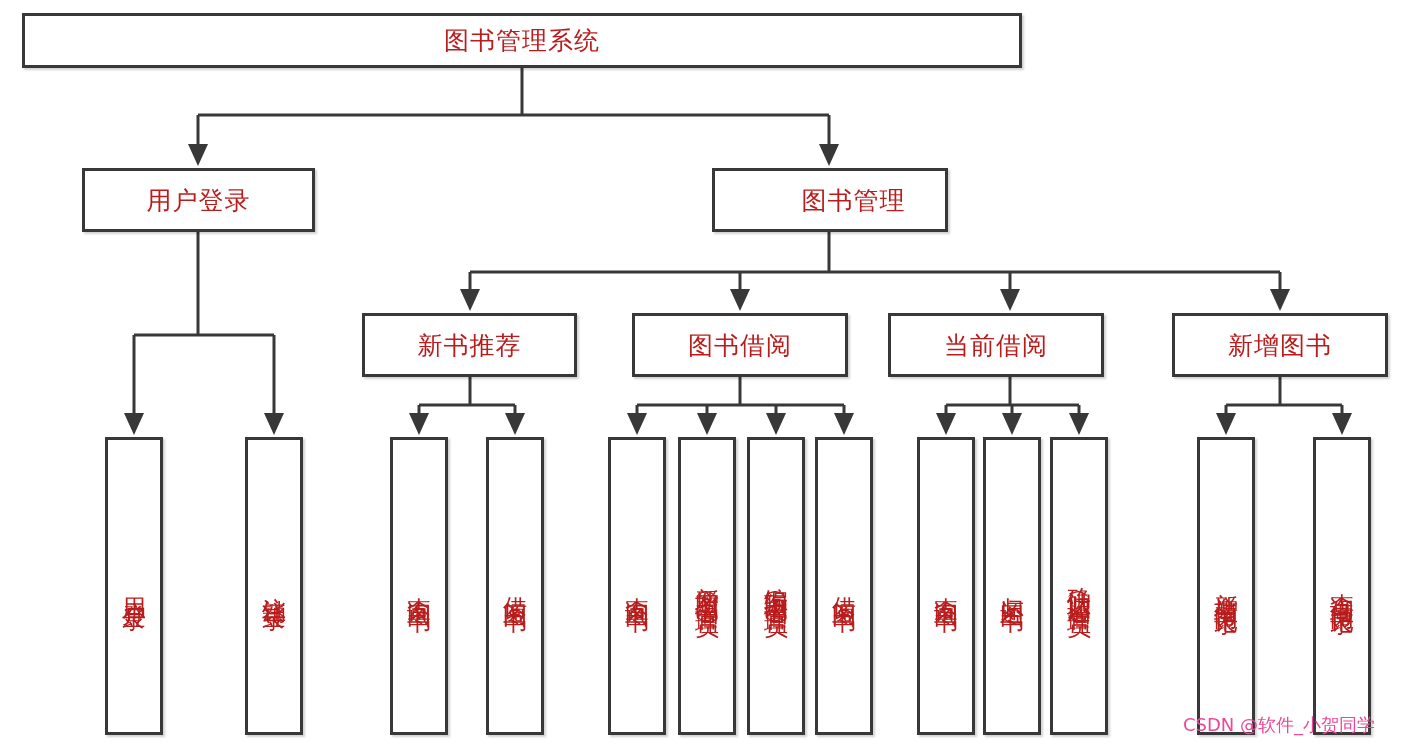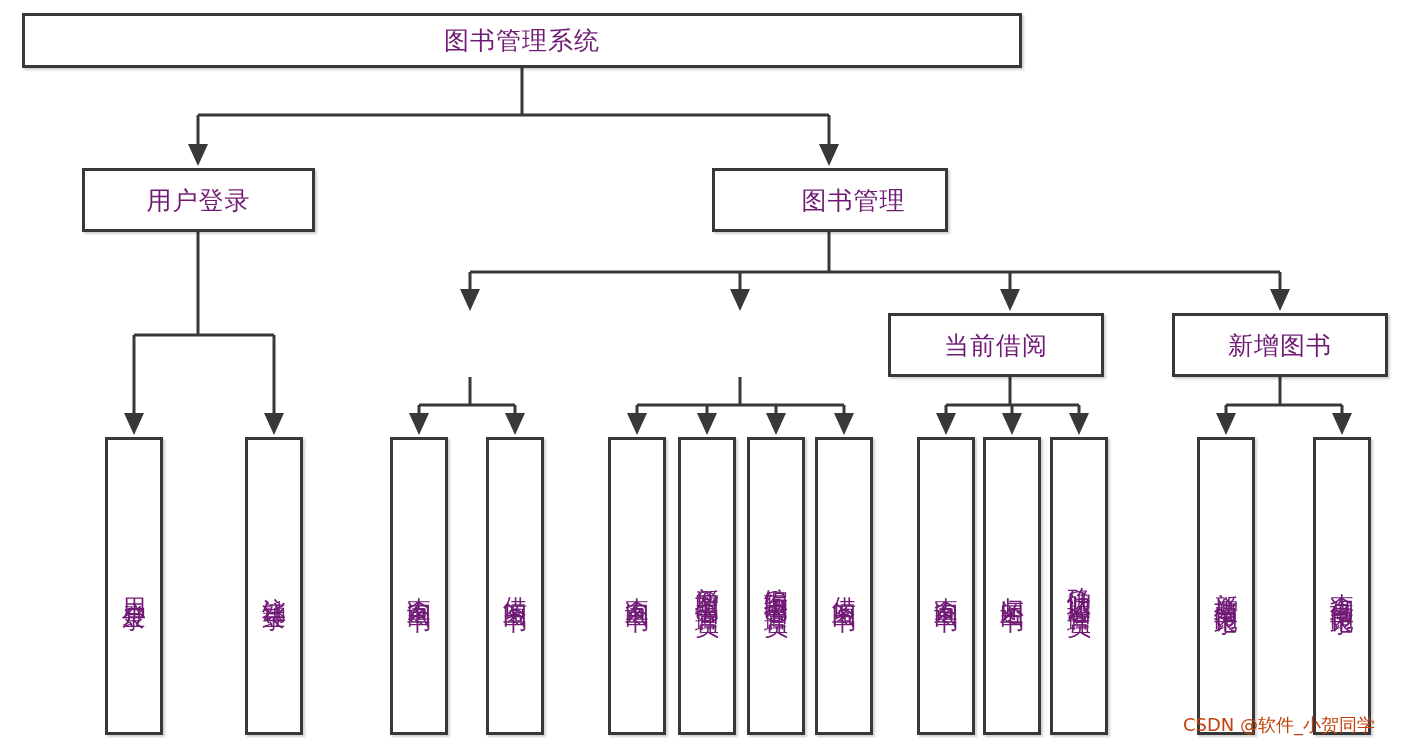--- a/index.html
+++ b/index.html
@@ -24,21 +24,21 @@
     z-index: 1;
   }
   .node {
     position: absolute;
     box-sizing: border-box;
     border: 3px solid #383838;
     background: #ffffff;
     display: flex;
     align-items: center;
     justify-content: center;
-    color: #701a75;
+    color: #b91c1c;
     z-index: 2;
     box-shadow: 2px 2px 2px rgba(0,0,0,0.18);
   }
   .h-node {
     font-size: 25px;
     letter-spacing: 1px;
     white-space: nowrap;
   }
   .v-node span {
     writing-mode: vertical-rl;
@@ -70,21 +70,21 @@
   .n-leaf9  { left: 917px; }
   .n-leaf10 { left: 983px; }
   .n-leaf11 { left: 1050px; }
   .n-leaf12 { left: 1197px; }
   .n-leaf13 { left: 1313px; }
   .watermark {
     position: absolute;
     left: 1183px;
     top: 713px;
     font-size: 18px;
-    color: #c2410c;
+    color: #ec4899;
     white-space: nowrap;
     z-index: 3;
   }
 </style>
 </head>
 <body>
 
 <div class="canvas">
 
   <svg class="connectors" viewBox="0 0 1405 747" xmlns="http://www.w3.org/2000/svg">
@@ -122,20 +122,26 @@
     <span>图书管理系统</span>
   </div>
 
   <div class="node h-node n-l2a">
     <span>用户登录</span>
   </div>
   <div class="node h-node n-l2b">
     <span>图书管理</span>
   </div>
 
+  <div class="node h-node n-l3a">
+    <span>新书推荐</span>
+  </div>
+  <div class="node h-node n-l3b">
+    <span>图书借阅</span>
+  </div>
   <div class="node h-node n-l3c">
     <span>当前借阅</span>
   </div>
   <div class="node h-node n-l3d">
     <span>新增图书</span>
   </div>
 
   <div class="node v-node leaf n-leaf1">
     <span>用户登录</span>
   </div>

